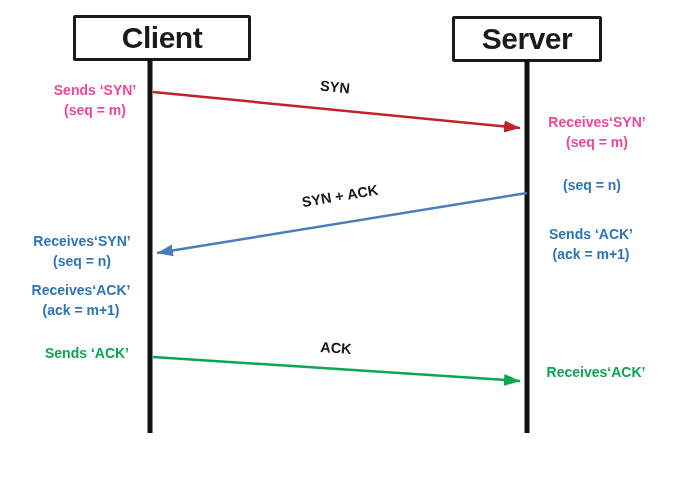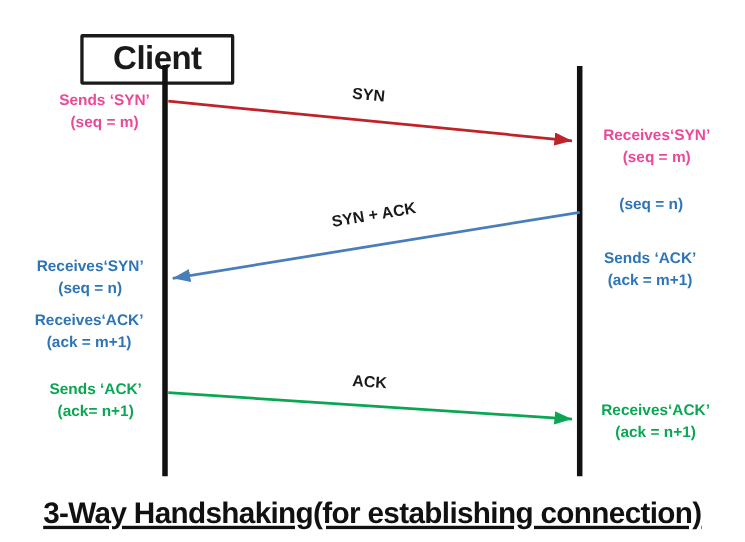--- a/index.html
+++ b/index.html
@@ -13,21 +13,21 @@
   .actor-box{
     position:absolute;
     box-sizing:border-box;
     border:3px solid #1a1a1a;
     border-radius:2px;
     background:#ffffff;
     display:flex;align-items:center;justify-content:center;
     font-size:30px;font-weight:bold;color:#1a1a1a;
     letter-spacing:-0.5px;
   }
-  #client-box{left:73px;top:31px;width:140px;height:46px;}
+  #client-box{left:73px;top:15px;width:178px;height:46px;}
   #server-box{left:452px;top:16px;width:150px;height:46px;}
   #svg-layer{position:absolute;left:0;top:0;}
   .note{
     position:absolute;
     width:120px;
     text-align:center;
     font-size:14px;font-weight:bold;
     line-height:1.45;
     white-space:nowrap;
   }
@@ -56,20 +56,23 @@
   }
 </style>
 </head>
 <body>
 
 <div id="stage">
 
   <div class="actor-box" id="client-box">
     <span>Client</span>
   </div>
+  <div class="actor-box" id="server-box">
+    <span>Server</span>
+  </div>
 
   <svg id="svg-layer" width="677" height="493" viewBox="0 0 677 493">
     <defs>
       <marker id="arr-red" markerUnits="userSpaceOnUse" markerWidth="17" markerHeight="13" refX="16" refY="6" orient="auto">
         <path d="M0,0 L16,6 L0,12 Z" fill="#bf2228"></path>
       </marker>
       <marker id="arr-blue" markerUnits="userSpaceOnUse" markerWidth="17" markerHeight="13" refX="16" refY="6" orient="auto">
         <path d="M0,0 L16,6 L0,12 Z" fill="#4a7ebb"></path>
       </marker>
       <marker id="arr-green" markerUnits="userSpaceOnUse" markerWidth="17" markerHeight="13" refX="16" refY="6" orient="auto">
@@ -96,34 +99,31 @@
   <div class="note note-blue" style="left:22px;top:231px;">
     <div>Receives‘SYN’</div>
     <div>(seq = n)</div>
   </div>
   <div class="note note-blue" style="left:21px;top:280px;">
     <div>Receives‘ACK’</div>
     <div>(ack = m+1)</div>
   </div>
   <div class="note note-green" style="left:27px;top:343px;">
     <div>Sends ‘ACK’</div>
-    <div>(ack= n+1)</div>
   </div>
 
   <div class="note note-red" style="left:537px;top:112px;">
     <div>Receives‘SYN’</div>
     <div>(seq = m)</div>
   </div>
   <div class="note note-blue" style="left:532px;top:175px;">
     <div>(seq = n)</div>
   </div>
   <div class="note note-blue" style="left:531px;top:224px;">
     <div>Sends ‘ACK’</div>
     <div>(ack = m+1)</div>
   </div>
   <div class="note note-green" style="left:536px;top:362px;">
     <div>Receives‘ACK’</div>
-    <div>(ack = n+1)</div>
   </div>
 
-  <div id="diagram-title">3-Way Handshaking(for establishing connection)</div>
 
 </div>
 
 </body></html>

